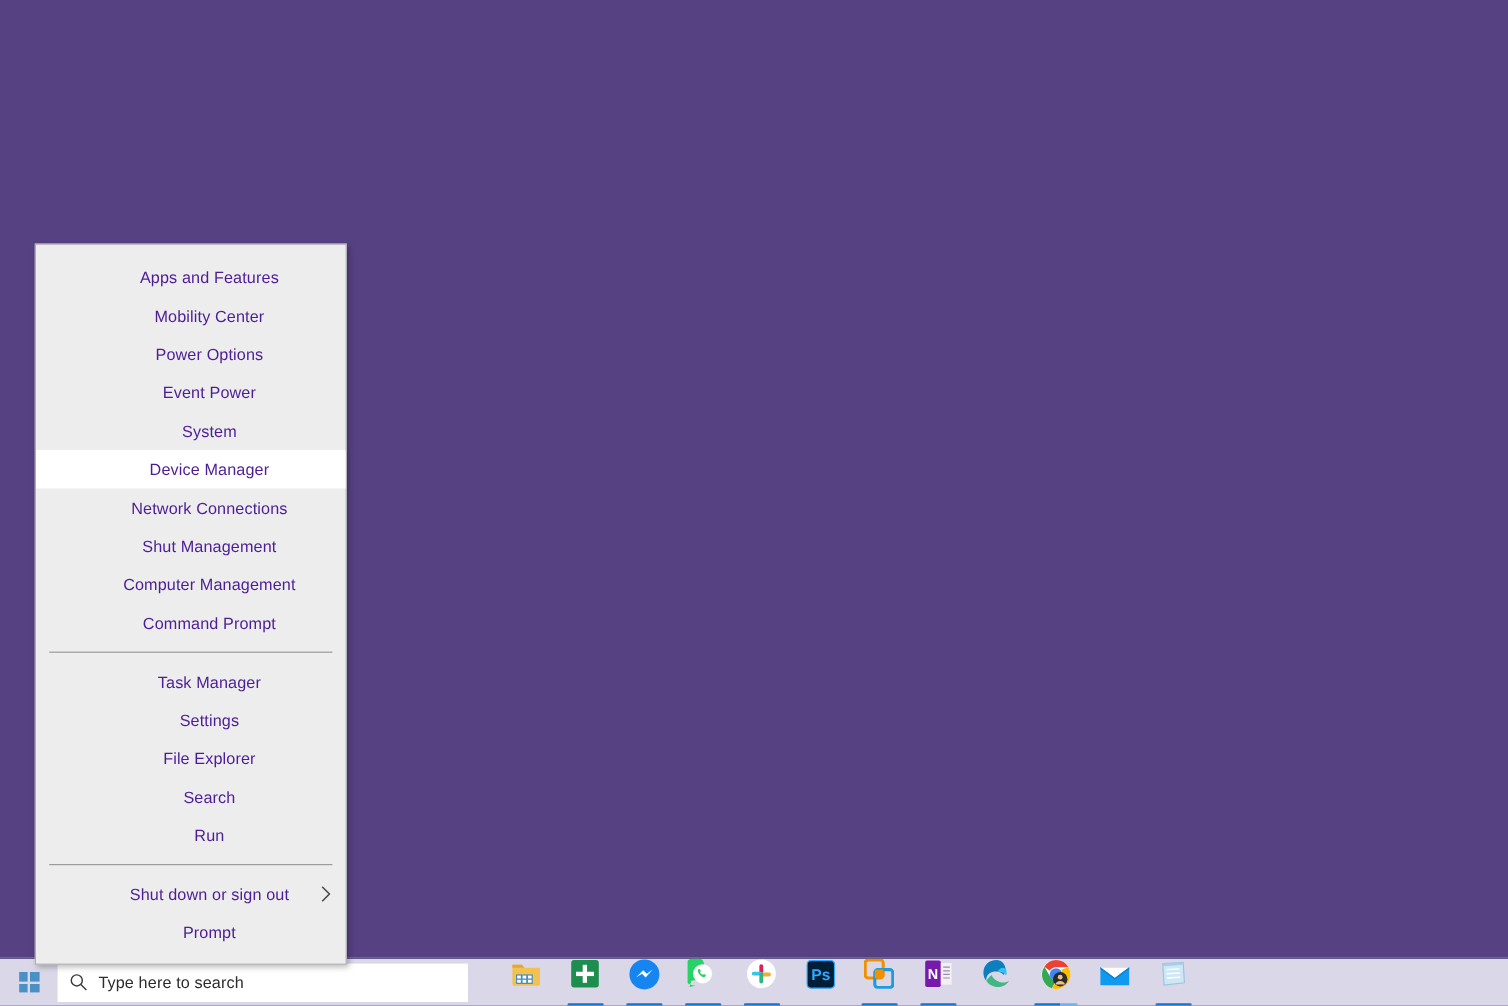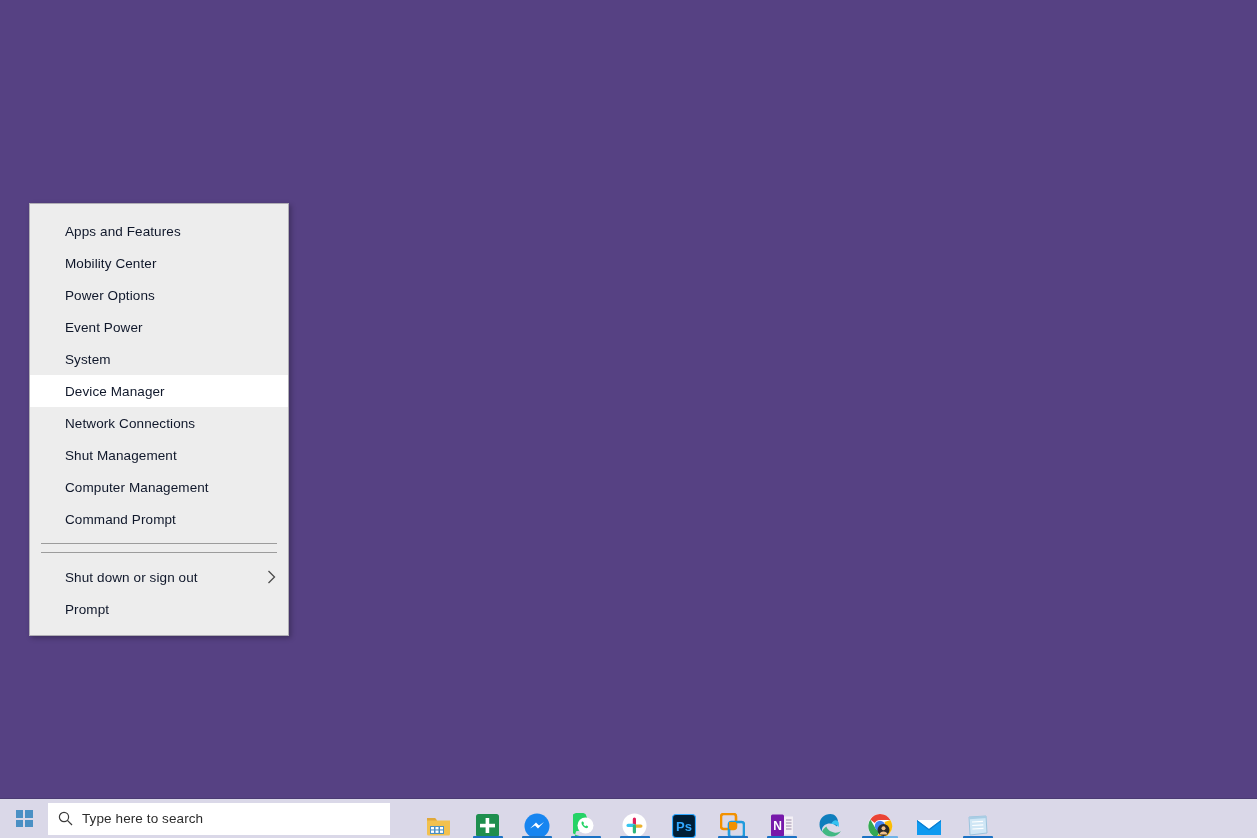--- a/index.html
+++ b/index.html
@@ -68,21 +68,21 @@
   }
 
   #taskbar-apps {
     display:flex; align-items:center;
     height:40px;
     margin-left:14px;
   }
   .tb-item {
     position:relative;
     width:49px; height:40px;
-    display:flex; align-items:flex-end; justify-content:center;
+    display:flex; align-items:flex-start; justify-content:center;
   }
   .tb-icon {
     width:26px; height:26px;
     position:relative;
     display:flex; align-items:center; justify-content:center;
   }
   .tb-underline {
     position:absolute;
     bottom:0; left:50%;
     transform:translateX(-50%);
@@ -105,24 +105,25 @@
     box-shadow:2px 2px 5px rgba(0,0,0,.28);
     padding:11px 0 10px 0;
     z-index:20;
   }
   .menu-item {
     position:relative;
     height:32px;
     display:flex; align-items:center;
     padding-left:35px; padding-right:4px;
     font-size:13.5px;
-    color:#0f172a;
+    color:#4c1d95;
     letter-spacing:.1px;
     white-space:nowrap;
     cursor:default;
+    justify-content:center;
   }
   .menu-item.selected {
     background:#ffffff;
   }
   .menu-item .chevron {
     position:absolute;
     right:12px; top:50%;
     transform:translateY(-50%);
     display:flex; align-items:center;
   }
@@ -167,20 +168,37 @@
       <div class="menu-item">
         <span>Computer Management</span>
       </div>
       <div class="menu-item">
         <span>Command Prompt</span>
       </div>
     </div>
 
     <div class="menu-sep"></div>
 
+    <div>
+      <div class="menu-item">
+        <span>Task Manager</span>
+      </div>
+      <div class="menu-item">
+        <span>Settings</span>
+      </div>
+      <div class="menu-item">
+        <span>File Explorer</span>
+      </div>
+      <div class="menu-item">
+        <span>Search</span>
+      </div>
+      <div class="menu-item">
+        <span>Run</span>
+      </div>
+    </div>
 
     <div class="menu-sep"></div>
 
     <div>
       <div class="menu-item">
         <span>Shut down or sign out</span>
         <span class="chevron">
           <svg width="9" height="14" viewBox="0 0 9 14" fill="none">
             <path d="M1.5 1 L7.5 7 L1.5 13" stroke="#4a4a4a" stroke-width="1.3" fill="none"></path>
           </svg>

